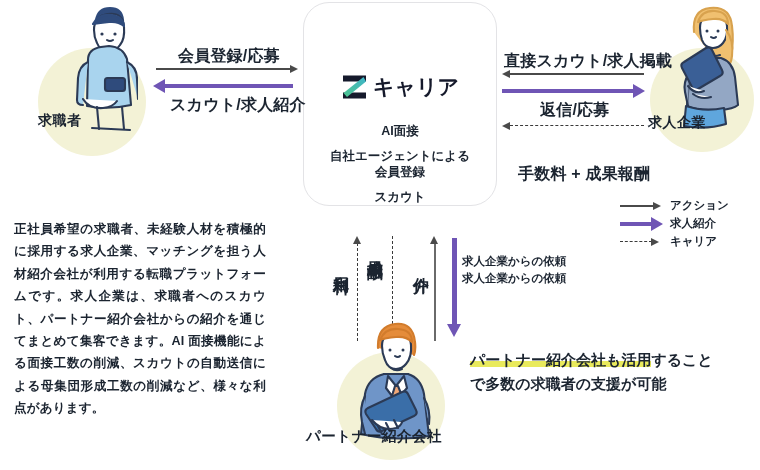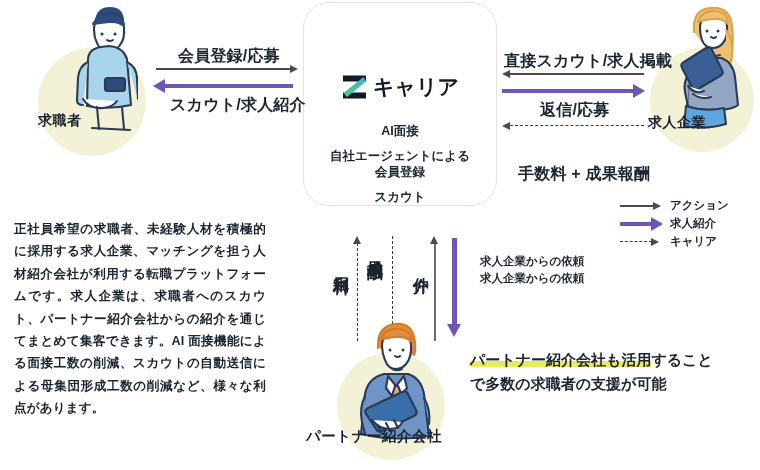--- a/index.html
+++ b/index.html
@@ -92,21 +92,21 @@
   
   .callout{
     position:absolute;left:470px;top:348px;width:290px;
     font-size:15px;font-weight:bold;line-height:1.6;color:#1b2430;
   }
   .hl{
     background:linear-gradient(transparent 58%, #e9ea5c 58%, #e9ea5c 94%, transparent 94%);
   }
 
   .note-right{
-    position:absolute;left:480px;top:253px;
+    position:absolute;left:462px;top:253px;
     font-size:11.5px;font-weight:bold;line-height:1.45;color:#1b2430;
     white-space:nowrap;
   }
 </style>
 </head>
 <body>
 
 <div class="stage">
 
   <div class="persona-circle" style="left:38px;top:48px;width:108px;height:108px;"></div>

